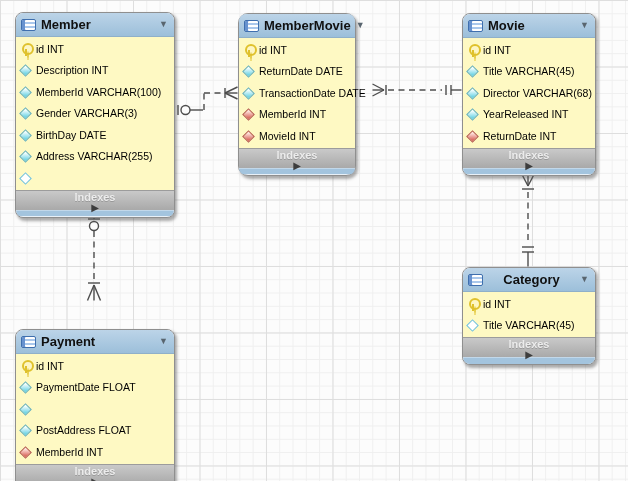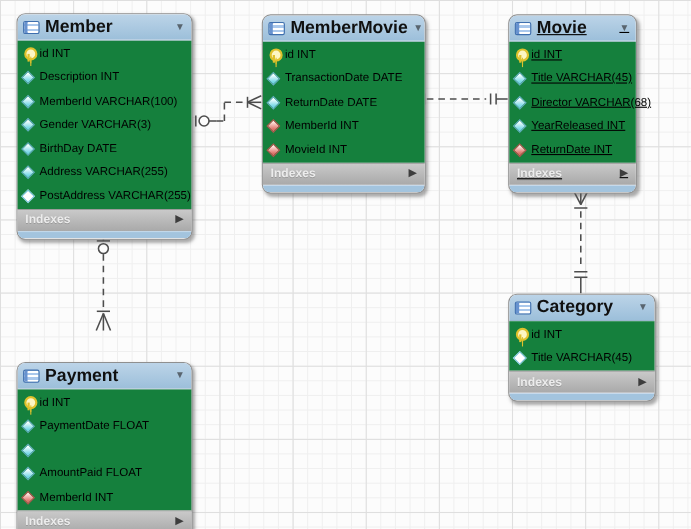--- a/index.html
+++ b/index.html
@@ -33,24 +33,24 @@
     background: linear-gradient(180deg, #bcd4e8, #9cbfda);
     border-bottom: 1px solid #8fb0c9;
     border-radius: 7px 7px 0 0;
   }
   .table-icon {
     width: 15px; height: 12px; flex: 0 0 15px;
     border: 1px solid #3f6fae; border-radius: 2px;
     background: repeating-linear-gradient(180deg, #ffffff 0 2px, #aac8ec 2px 4px);
     box-shadow: inset 3px 0 0 #6792cf;
   }
-  .tbl-title { flex: 1; font-size: 16px; font-weight: bold; color: #101010; white-space: nowrap; }
+  .tbl-title { flex: 1; font-size: 13px; font-weight: bold; color: #101010; white-space: nowrap; }
   .collapse-arrow { font-size: 9px; color: #59656f; line-height: 1; }
 
-  .tbl-body { background: #15803d; padding: 1px 0; }
+  .tbl-body { background: #fef9c3; padding: 1px 0; }
   .col-row {
     height: 21.5px;
     display: flex; align-items: center; gap: 5px;
     padding: 0 3px 0 4px;
     font-size: 10.5px; color: #000; white-space: nowrap;
   }
   .icon-cell { width: 11px; height: 14px; flex: 0 0 11px; position: relative; }
 
   .primary-key-icon::before {
     content: ""; position: absolute; left: 2px; top: 1px;
@@ -78,30 +78,31 @@
     background: #ffffff;
     border: 1px solid #6fc0d4;
   }
 
   .tbl-footer {
     height: 20px;
     display: flex; align-items: center;
     padding: 0 7px;
     background: linear-gradient(180deg, #c9c9c9, #a9a9a9);
     border-top: 1px solid #9c9c9c;
+    flex-direction: column;
   }
   .tbl-footer .footer-label { flex: 1; font-size: 11px; font-weight: bold; color: #ececec; text-shadow: 0 1px 0 #999; }
   .expand-arrow { font-size: 10px; color: #3d3d3d; line-height: 1; }
   .tbl-strip { height: 7px; background: #a3c4de; border-radius: 0 0 7px 7px; border-top: 1px solid #c2d8ea; }
 
   #table-member      { left: 15px;  top: 12px;  width: 160px; }
-  #table-membermovie { left: 238px; top: 13px;  width: 149px; }
-  #table-movie       { left: 462px; top: 13px;  width: 117px; text-decoration: underline; }
+  #table-membermovie { left: 238px; top: 13px;  width: 118px; border-radius: 10px; }
+  #table-movie       { left: 462px; top: 13px;  width: 134px; }
   #table-payment     { left: 15px;  top: 301px; width: 160px; margin-top: 28px; }
-  #table-category    { left: 462px; top: 267px; width: 134px; }
+  #table-category    { left: 462px; top: 267px; width: 134px; text-align: center; }
 </style>
 </head>
 <body>
 
 <svg class="connectors" viewBox="0 0 628 481" fill="none" stroke="#4d4d4d" stroke-width="1.4">
 
   <g>
     <line x1="178" y1="105" x2="178" y2="115"></line>
     <circle cx="185.5" cy="110" r="4.5" fill="#fcfcfc"></circle>
     <line x1="190" y1="110" x2="197" y2="110"></line>
@@ -174,21 +175,20 @@
     <div class="col-row">
       <span class="icon-cell column-icon"></span>
       <span>BirthDay DATE</span>
     </div>
     <div class="col-row">
       <span class="icon-cell column-icon"></span>
       <span>Address VARCHAR(255)</span>
     </div>
     <div class="col-row">
       <span class="icon-cell nullable-column-icon"></span>
-      <span>PostAddress VARCHAR(255)</span>
     </div>
   </div>
   <div class="tbl-footer">
     <span class="footer-label">Indexes</span>
     <span class="expand-arrow">▶</span>
   </div>
   <div class="tbl-strip"></div>
 </div>
 
 <div class="db-table" id="table-membermovie">
@@ -197,25 +197,25 @@
     <span class="tbl-title">MemberMovie</span>
     <span class="collapse-arrow">▼</span>
   </div>
   <div class="tbl-body">
     <div class="col-row">
       <span class="icon-cell primary-key-icon"></span>
       <span>id INT</span>
     </div>
     <div class="col-row">
       <span class="icon-cell column-icon"></span>
+      <span>ReturnDate DATE</span>
+    </div>
+    <div class="col-row">
+      <span class="icon-cell column-icon"></span>
       <span>TransactionDate DATE</span>
-    </div>
-    <div class="col-row">
-      <span class="icon-cell column-icon"></span>
-      <span>ReturnDate DATE</span>
     </div>
     <div class="col-row">
       <span class="icon-cell foreign-key-icon"></span>
       <span>MemberId INT</span>
     </div>
     <div class="col-row">
       <span class="icon-cell foreign-key-icon"></span>
       <span>MovieId INT</span>
     </div>
   </div>
@@ -274,21 +274,21 @@
     </div>
     <div class="col-row">
       <span class="icon-cell column-icon"></span>
       <span>PaymentDate FLOAT</span>
     </div>
     <div class="col-row">
       <span class="icon-cell column-icon"></span>
     </div>
     <div class="col-row">
       <span class="icon-cell column-icon"></span>
-      <span>AmountPaid FLOAT</span>
+      <span>PostAddress FLOAT</span>
     </div>
     <div class="col-row">
       <span class="icon-cell foreign-key-icon"></span>
       <span>MemberId INT</span>
     </div>
   </div>
   <div class="tbl-footer">
     <span class="footer-label">Indexes</span>
     <span class="expand-arrow">▶</span>
   </div>

